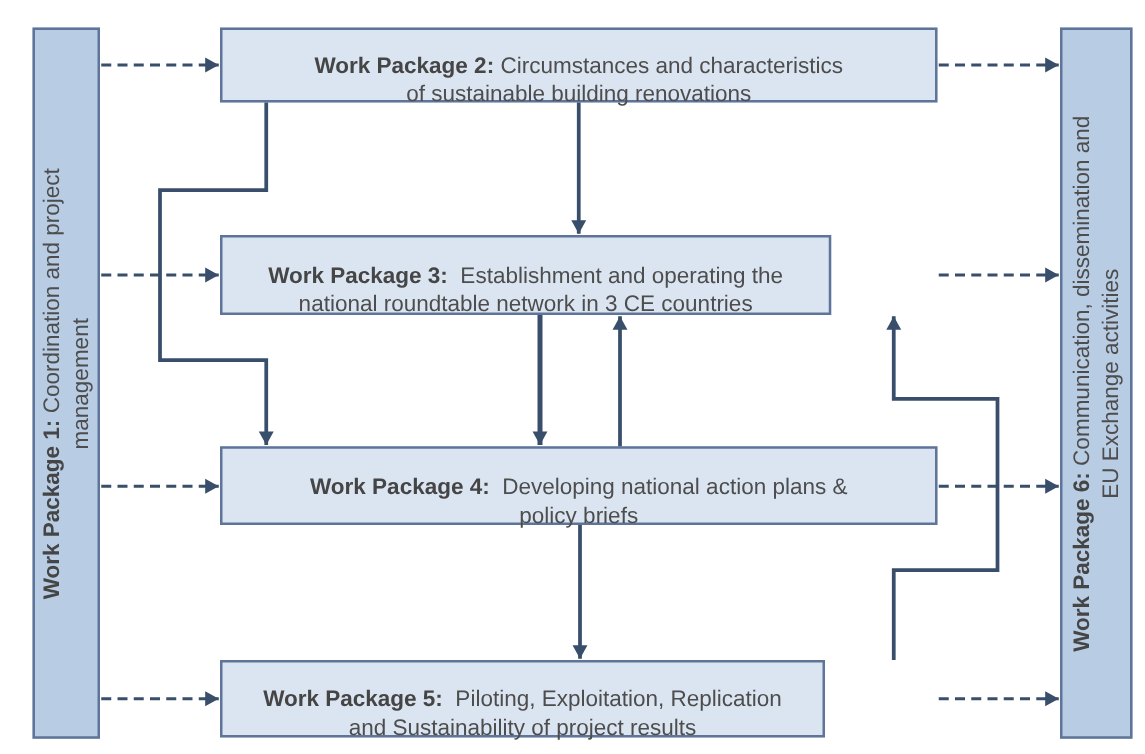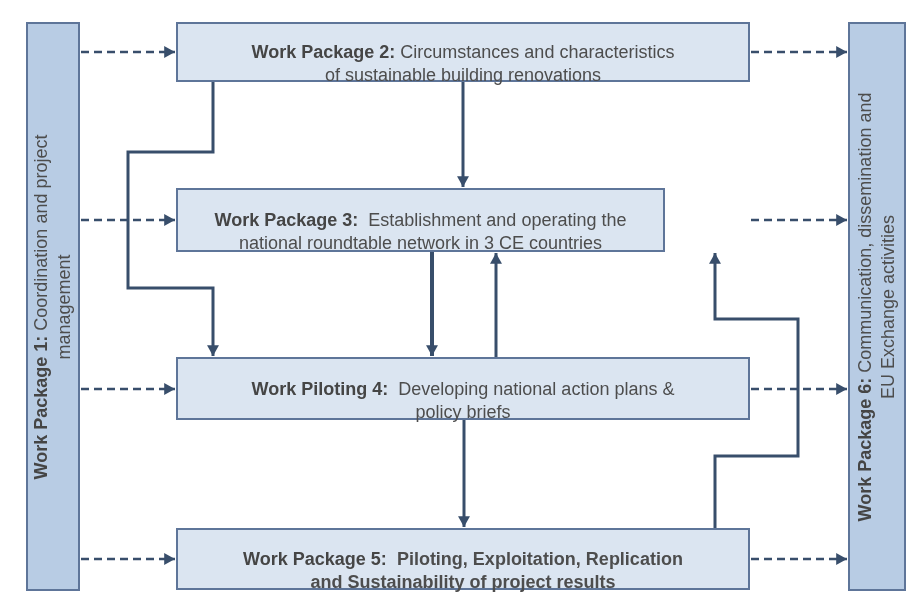--- a/index.html
+++ b/index.html
@@ -57,24 +57,24 @@
 
   <div class="node" style="left:176px;top:22px;width:574px;height:60px;">
     <span class="label"><b>Work Package 2:</b> <span>Circumstances and characteristics of sustainable building renovations</span></span>
   </div>
 
   <div class="node" style="left:176px;top:188px;width:489px;height:64px;">
     <span class="label"><b>Work Package 3:</b>&nbsp; <span>Establishment and operating the national roundtable network in 3 CE countries</span></span>
   </div>
 
   <div class="node" style="left:176px;top:357px;width:574px;height:63px;">
-    <span class="label"><b>Work Piloting 4:</b>&nbsp; <span>Developing national action plans &amp; policy briefs</span></span>
+    <span class="label"><b>Work Package 4:</b>&nbsp; <span>Developing national action plans &amp; policy briefs</span></span>
   </div>
 
-  <div class="node" style="left:176px;top:528px;width:574px;height:62px;font-weight:bold;">
+  <div class="node" style="left:176px;top:528px;width:484px;height:62px;">
     <span class="label"><b>Work Package 5:</b>&nbsp; <span>Piloting, Exploitation, Replication and Sustainability of project results</span></span>
   </div>
 
   <svg class="edge-layer" viewBox="0 0 916 603">
     <defs>
       <marker id="ah" viewBox="0 0 12 12" markerUnits="userSpaceOnUse" markerWidth="13" markerHeight="13" refX="11" refY="6" orient="auto">
         <path d="M1,0.5 L11,6 L1,11.5 Z" fill="#384e6b"></path>
       </marker>
     </defs>
 

